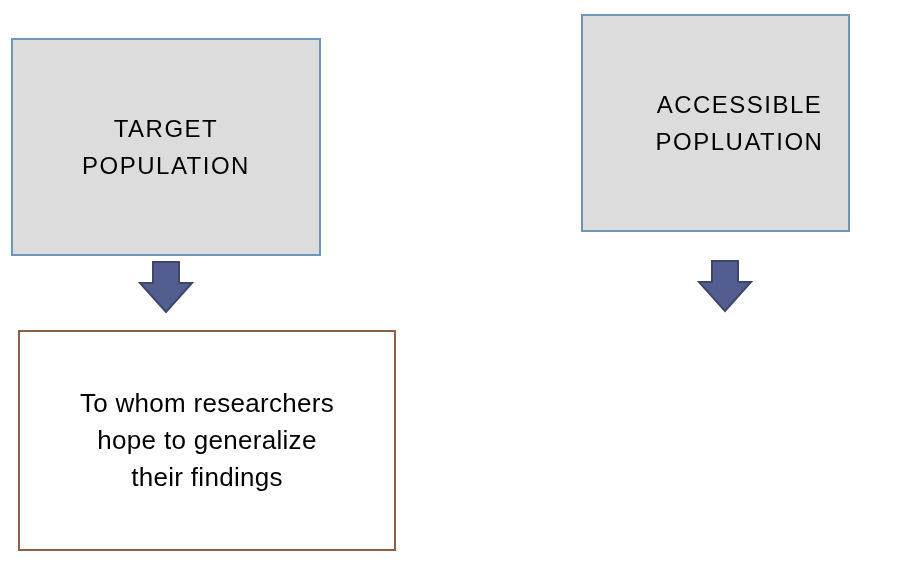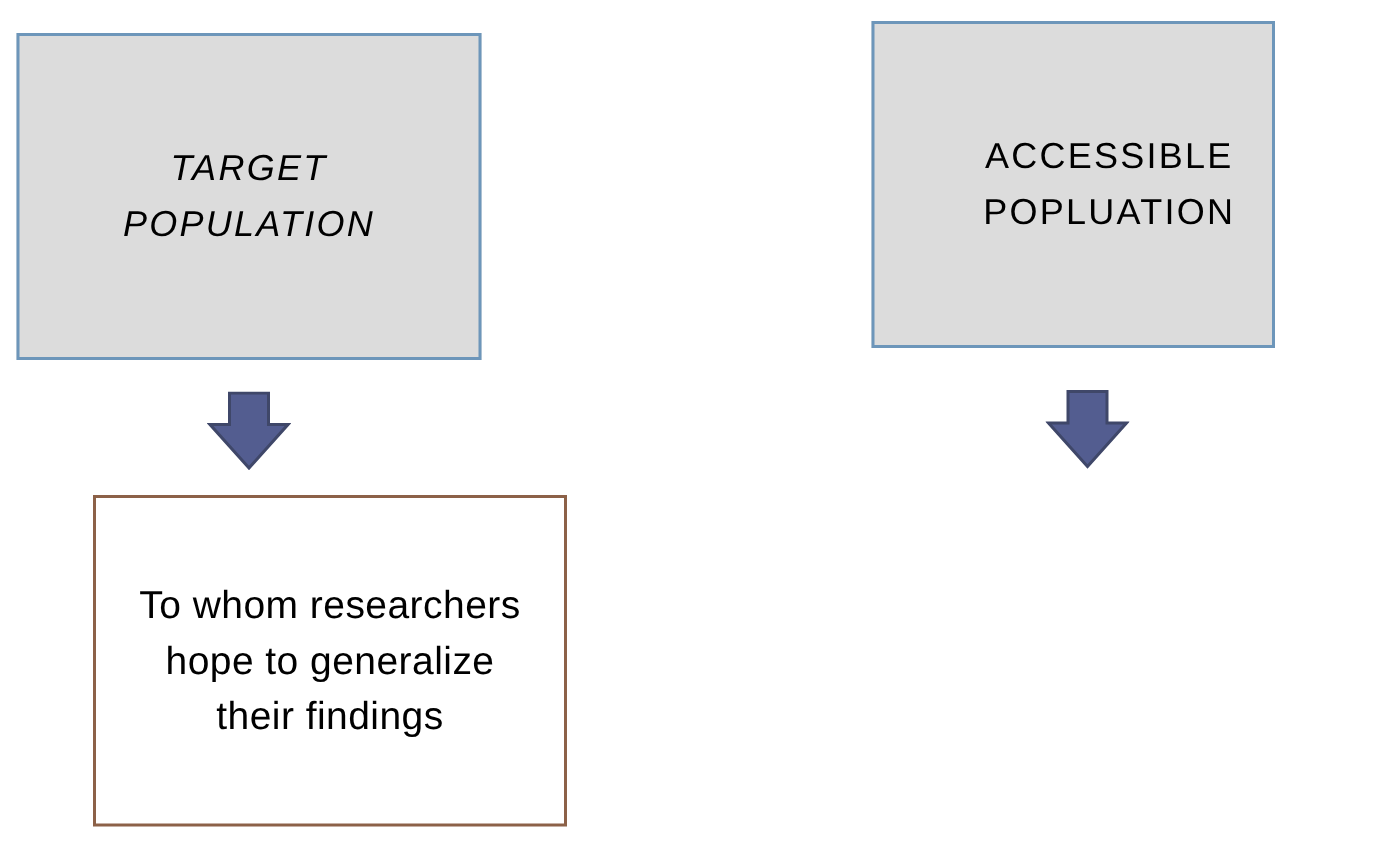--- a/index.html
+++ b/index.html
@@ -49,25 +49,25 @@
     letter-spacing: 0.3px;
     white-space: pre-line;
     color: var(--text, #000);
   }
   .arrow {
     position: absolute;
     width: 56px;
     height: 53px;
   }
   
-  .box-target      { left: 11px;  top: 22px;  width: 310px; height: 218px; font-style: italic; }
+  .box-target      { left: 11px;  top: 38px;  width: 310px; height: 218px; }
   .box-accessible  { left: 581px; top: 14px;  width: 269px; height: 218px; padding-left: 48px; }
   .arrow-left      { left: 138px; top: 261px; }
   .arrow-right     { left: 697px; top: 260px; }
-  .desc-target     { left: 18px;  top: 330px; width: 316px; height: 221px; margin-left: 44px; }
+  .desc-target     { left: 18px;  top: 330px; width: 378px; height: 221px; }
   .desc-accessible { left: 582px; top: 330px; width: 310px; height: 223px; }
 </style>
 </head>
 <body>
 
 <div class="canvas">
 
   <div class="top-box box-target">
     <span class="label">TARGET
 POPULATION</span>

